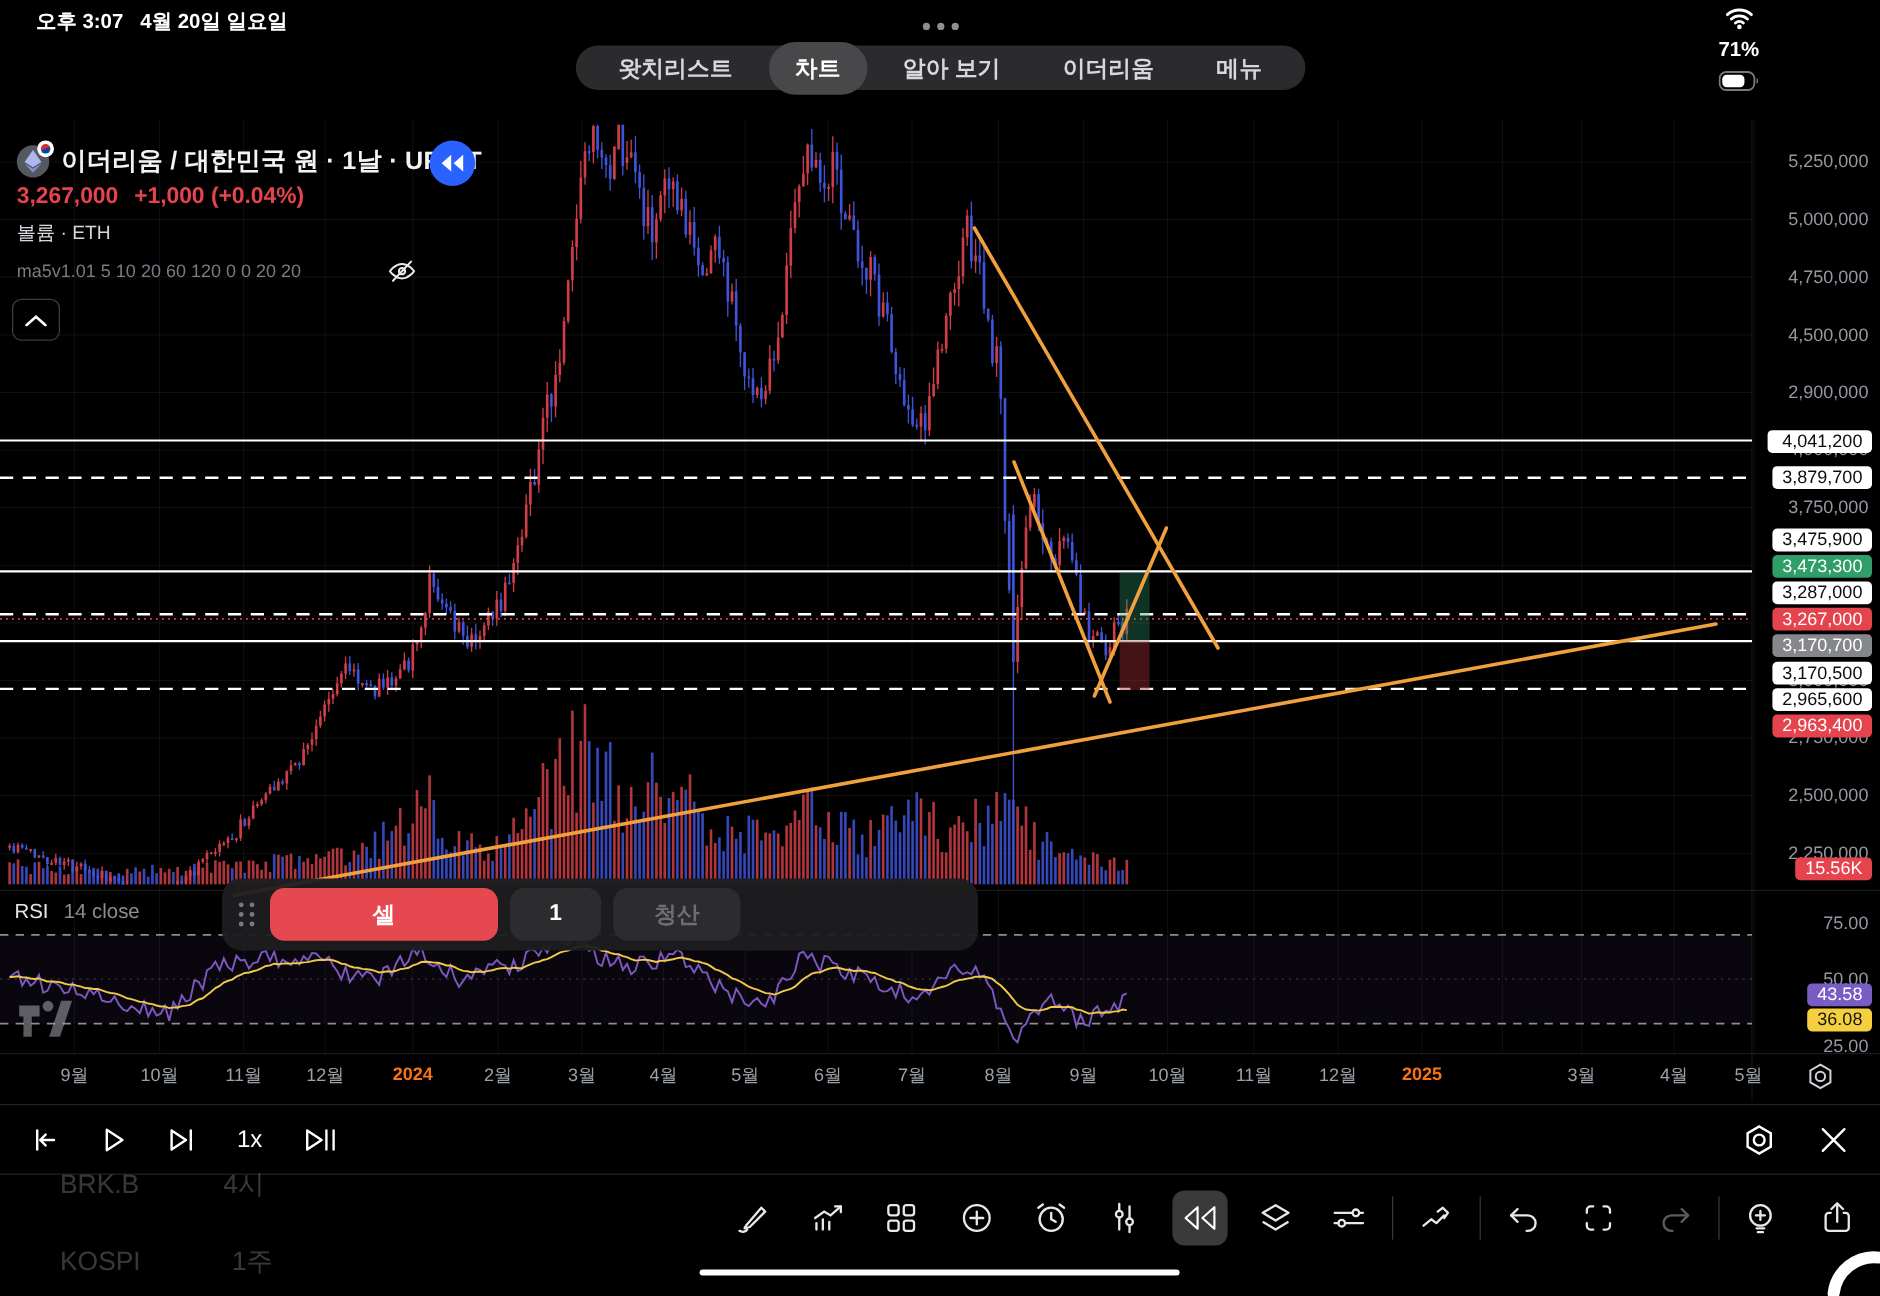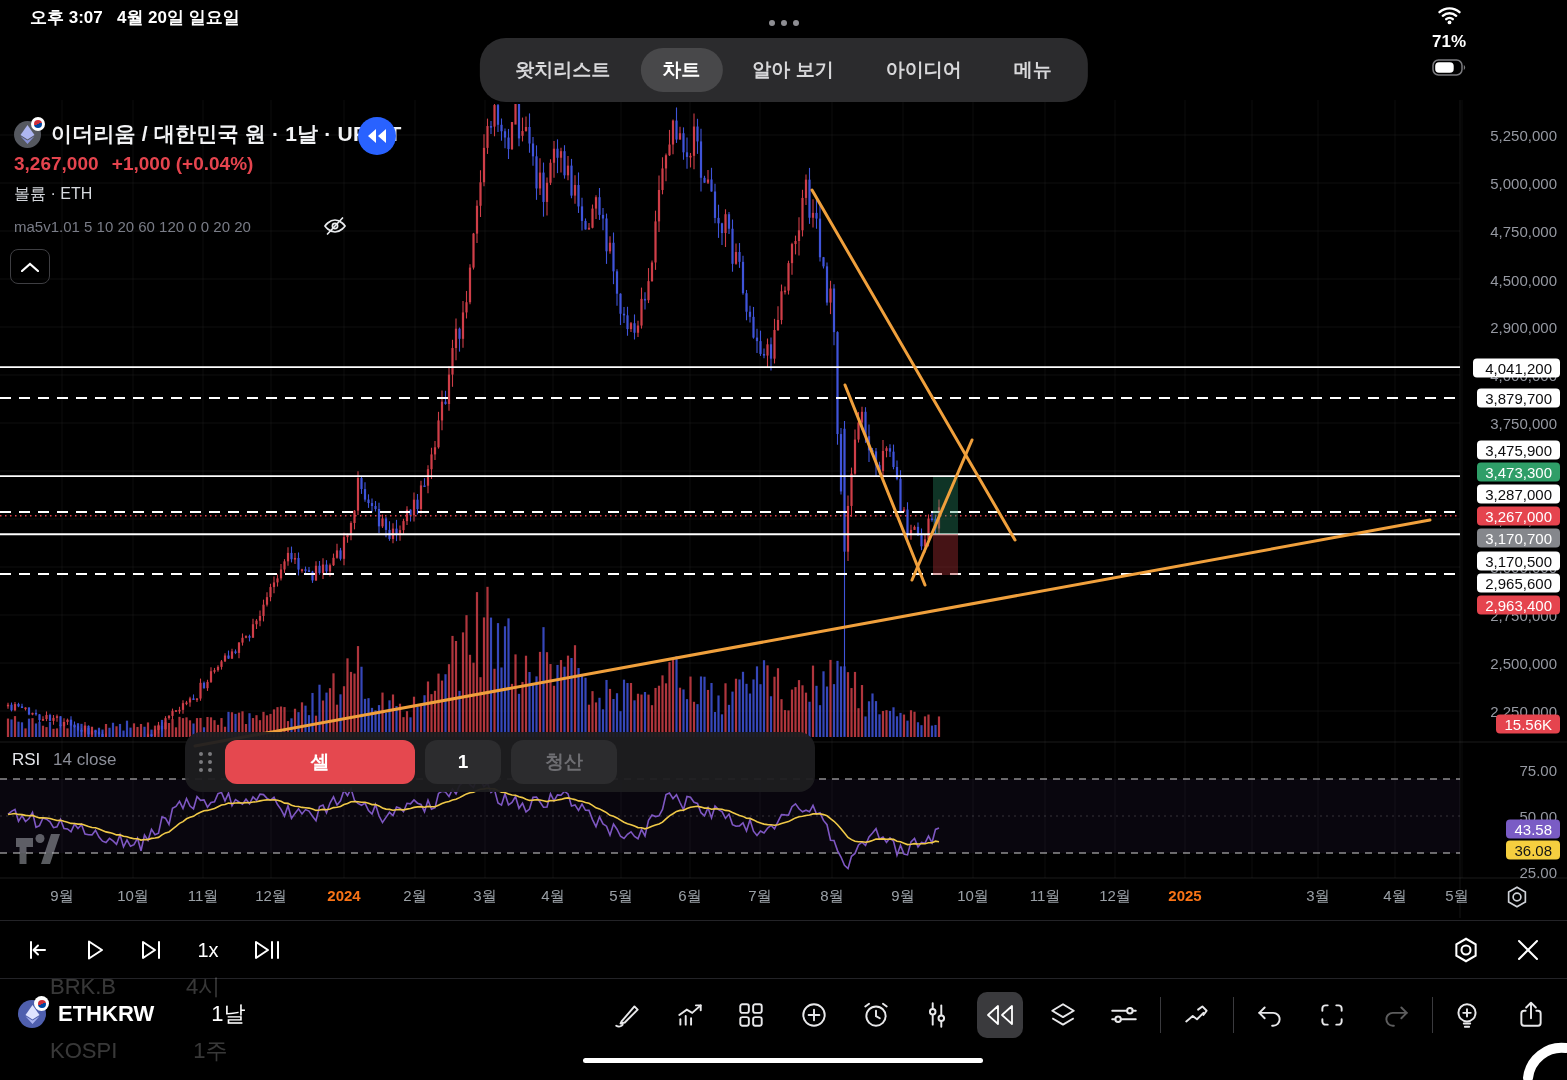--- a/index.html
+++ b/index.html
@@ -3,21 +3,21 @@
 <meta charset="utf-8">
 <style>
   html,body{margin:0;padding:0;background:#000;}
   body{width:1567px;height:1080px;overflow:hidden;font-family:"Liberation Sans",sans-serif;-webkit-font-smoothing:antialiased;}
   .screen{position:absolute;inset:0;width:1567px;height:1080px;background:#000;color:#fff;}
   .abs{position:absolute;}
   
   .status{font-size:17px;font-weight:700;color:#fff;}
   .dots span{display:inline-block;width:6px;height:6px;border-radius:50%;background:#8e8e93;margin:0 3px;}
   
-  .tabbar{left:50%;transform:translateX(-50%);top:38px;height:64px;background:#2b2b2d;border-radius:26px;display:flex;align-items:center;padding:0 14px;gap:8px;z-index:40;}
+  .tabbar{left:50%;transform:translateX(-50%);top:38px;height:37px;background:#2b2b2d;border-radius:26px;display:flex;align-items:center;padding:0 14px;gap:8px;z-index:40;}
   .tab{padding:0 22px;height:44px;display:flex;align-items:center;font-size:19px;font-weight:600;color:#d8d8da;border-radius:22px;white-space:nowrap;}
   .tab.active{background:#48484a;color:#fff;}
   
   .hdr-title{font-size:21px;font-weight:600;color:#f2f3f5;letter-spacing:.2px;}
   .hdr-price{font-size:19px;font-weight:600;color:#e5444e;}
   .hdr-vol{font-size:16px;color:#d6d9de;}
   .hdr-ma{font-size:15px;color:#787b86;}
   .fab{width:38px;height:38px;border-radius:50%;background:#2962ff;display:flex;align-items:center;justify-content:center;z-index:30;}
   .chev-btn{width:38px;height:33px;border:1.5px solid #3e3e42;border-radius:8px;display:flex;align-items:center;justify-content:center;background:rgba(0,0,0,.4);z-index:30;}
   
@@ -941,21 +941,21 @@
         <rect x="1" y="1" width="29" height="15" rx="5.5" stroke="#7a7a7e" stroke-width="1.5" fill="none"></rect>
         <rect x="3.2" y="3.2" width="18.5" height="10.6" rx="3.8" fill="#fff"></rect>
         <path d="M31.8 6v5a3 3 0 0 0 0-5z" fill="#7a7a7e"></path>
       </svg>
   </div>
 
   <div class="abs tabbar">
     <div class="tab">왓치리스트</div>
     <div class="tab active">차트</div>
     <div class="tab">알아 보기</div>
-    <div class="tab">아이디어</div>
+    <div class="tab">이더리움</div>
     <div class="tab">메뉴</div>
   </div>
 
   <div class="abs" style="left:14px;top:120px;z-index:25;display:flex;align-items:center;gap:10px;">
     <span style="position:relative;width:27px;height:27px;display:inline-block;">
       <span style="position:absolute;inset:0;border-radius:50%;background:#55585f;display:flex;align-items:center;justify-content:center;">
         <svg width="15" height="19" viewBox="0 0 15 19">
             <path d="M7.5 0l7 10-7 4.4L.5 10z" fill="#aeb6f0"></path>
             <path d="M7.5 15.6l7-4.3-7 7.7-7-7.7z" fill="#8891d8"></path>
           </svg>
@@ -1111,35 +1111,20 @@
   <span class="ricon" style="left:1510px;">
     <svg width="26" height="26" viewBox="0 0 26 26" stroke="#fff" stroke-width="2" stroke-linecap="round">
         <path d="M4 4l18 18M22 4L4 22"></path>
       </svg>
     </span>
 
   <div class="bar-sep" style="top:978px;"></div>
   <div class="abs symrow faded" style="left:50px;top:972px;">
     <span>BRK.B</span><span style="margin-left:70px;">4시</span>
   </div>
-  <div class="abs" style="left:18px;top:999px;display:flex;align-items:center;gap:12px;z-index:20;">
-    <span style="position:relative;width:28px;height:28px;display:inline-block;">
-      <span style="position:absolute;inset:0;border-radius:50%;background:#4f5fae;display:flex;align-items:center;justify-content:center;">
-        <svg width="15" height="19" viewBox="0 0 15 19">
-            <path d="M7.5 0l7 10-7 4.4L.5 10z" fill="#dfe3ff"></path>
-            <path d="M7.5 15.6l7-4.3-7 7.7-7-7.7z" fill="#aab3ee"></path>
-          </svg>
-      </span>
-      <span style="position:absolute;right:-3px;top:-4px;width:15px;height:15px;border-radius:50%;background:#fff;display:flex;align-items:center;justify-content:center;">
-        <span style="width:8px;height:8px;border-radius:50%;background:linear-gradient(160deg,#cd2e3a 50%,#0047a0 50%);"></span>
-      </span>
-    </span>
-    <span class="symrow" style="font-weight:700;">ETHKRW</span>
-    <span class="symrow" style="margin-left:45px;">1날</span>
-  </div>
   <div class="abs symrow faded" style="left:50px;top:1036px;">
     <span>KOSPI</span><span style="margin-left:76px;">1주</span>
   </div>
 
   <span class="ticon" style="left:605px;">
     <svg width="30" height="30" viewBox="0 0 28 28" fill="none" stroke="#e8e8ea" stroke-width="1.8" stroke-linecap="round" stroke-linejoin="round">
         <path d="M8 20L20 6l3 3-12 12-4 1z"></path>
         <path d="M3 24c2.5 1.5 5 .5 6-1"></path>
       </svg>
     </span>

